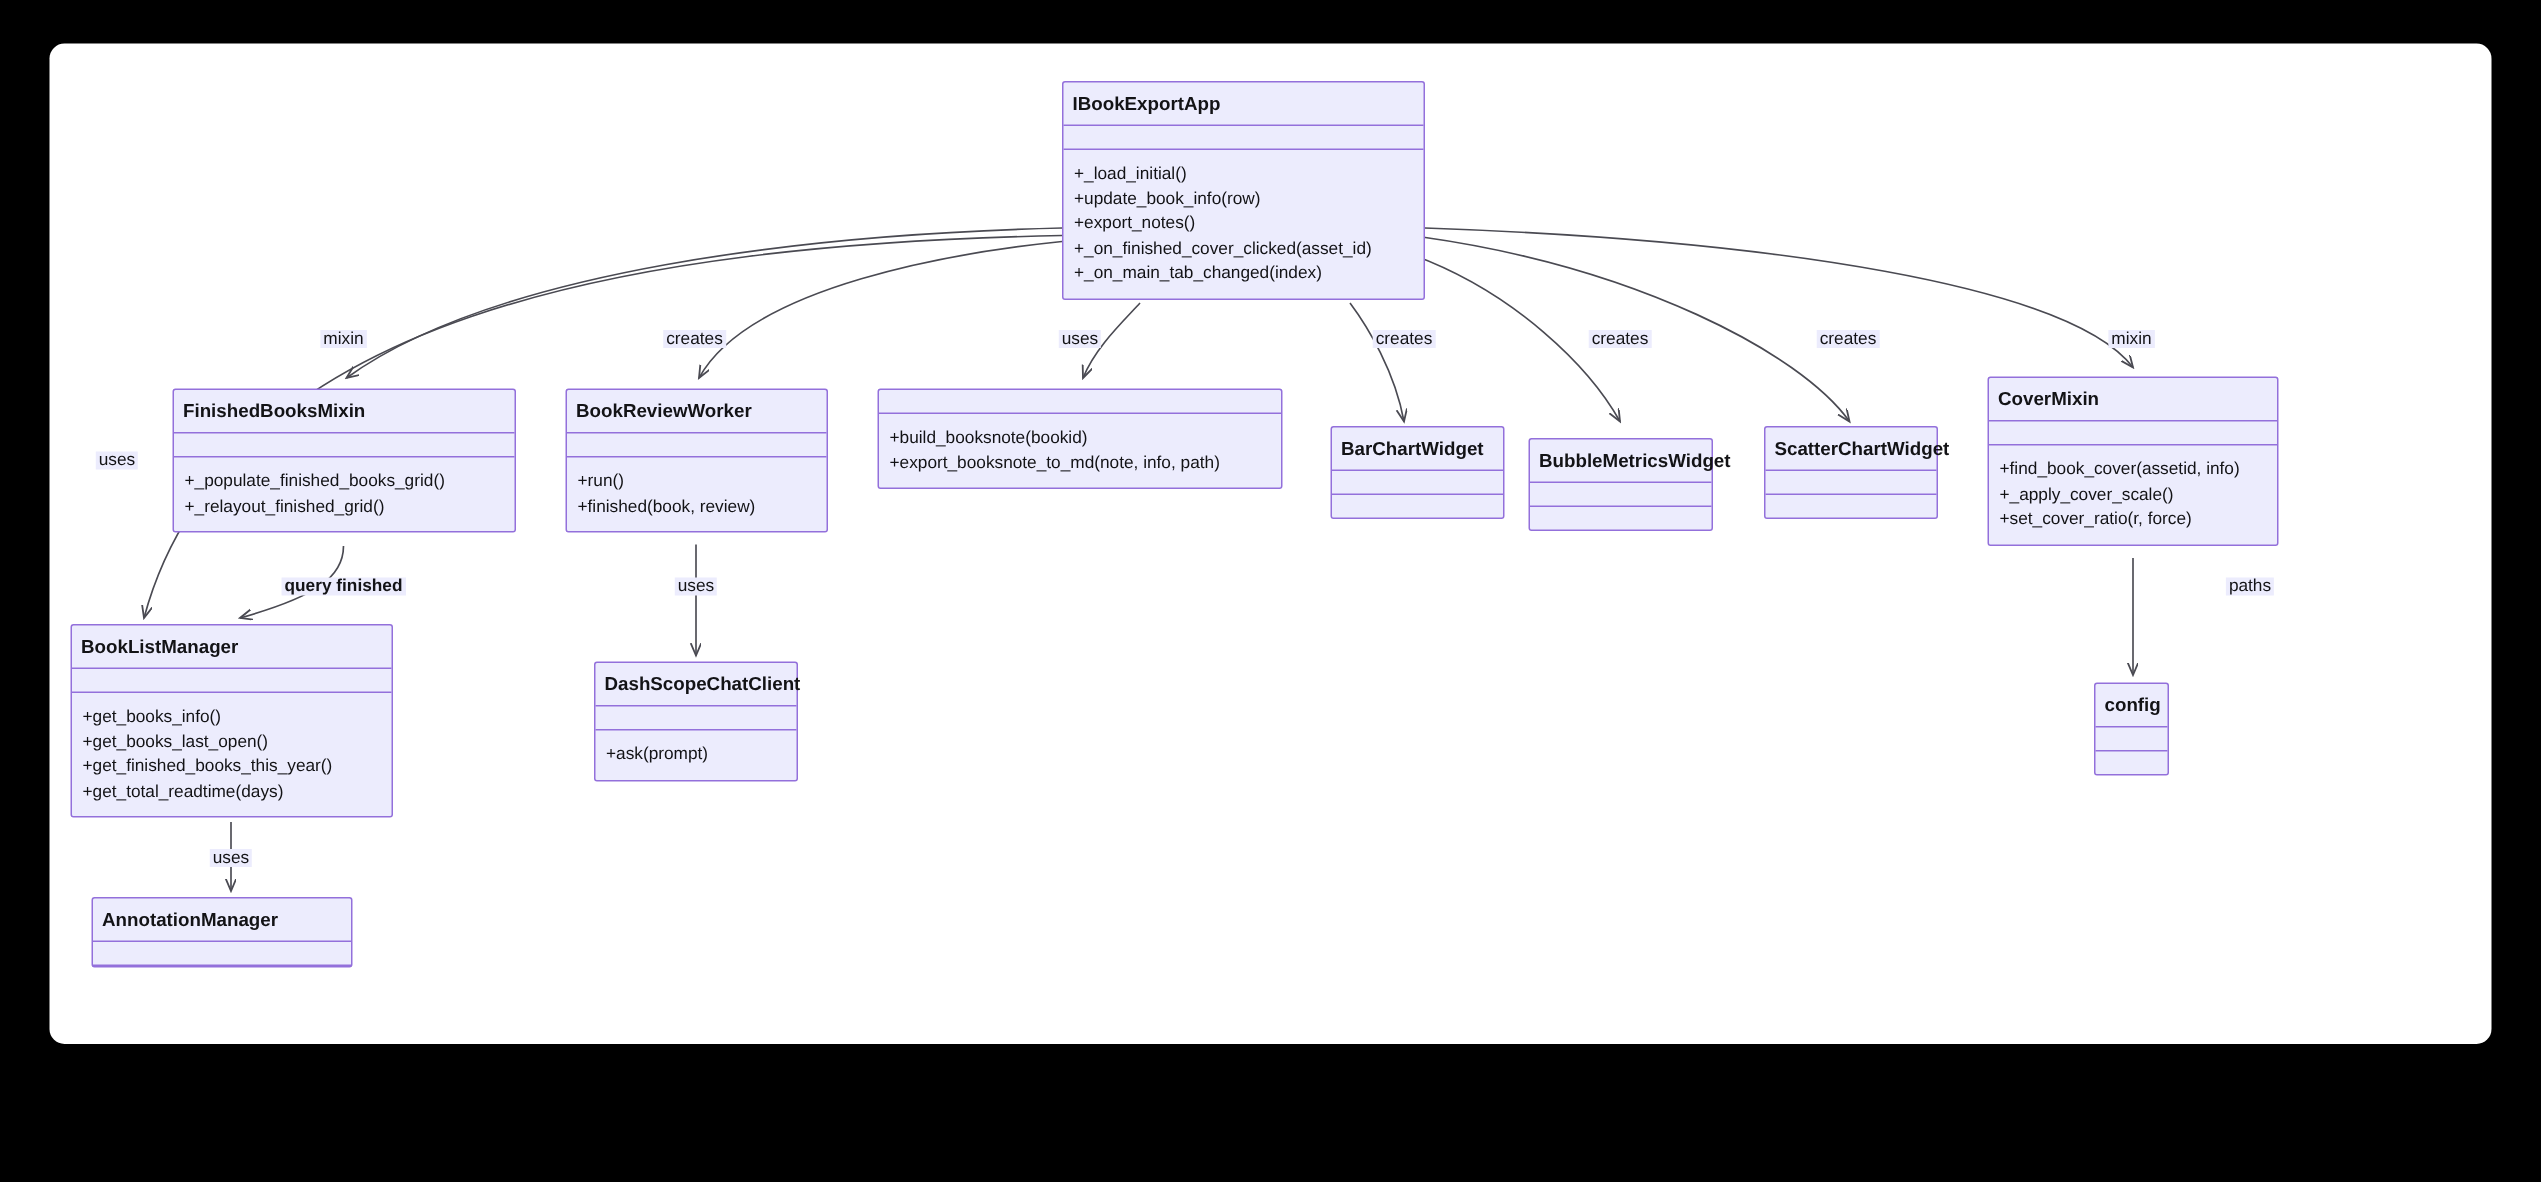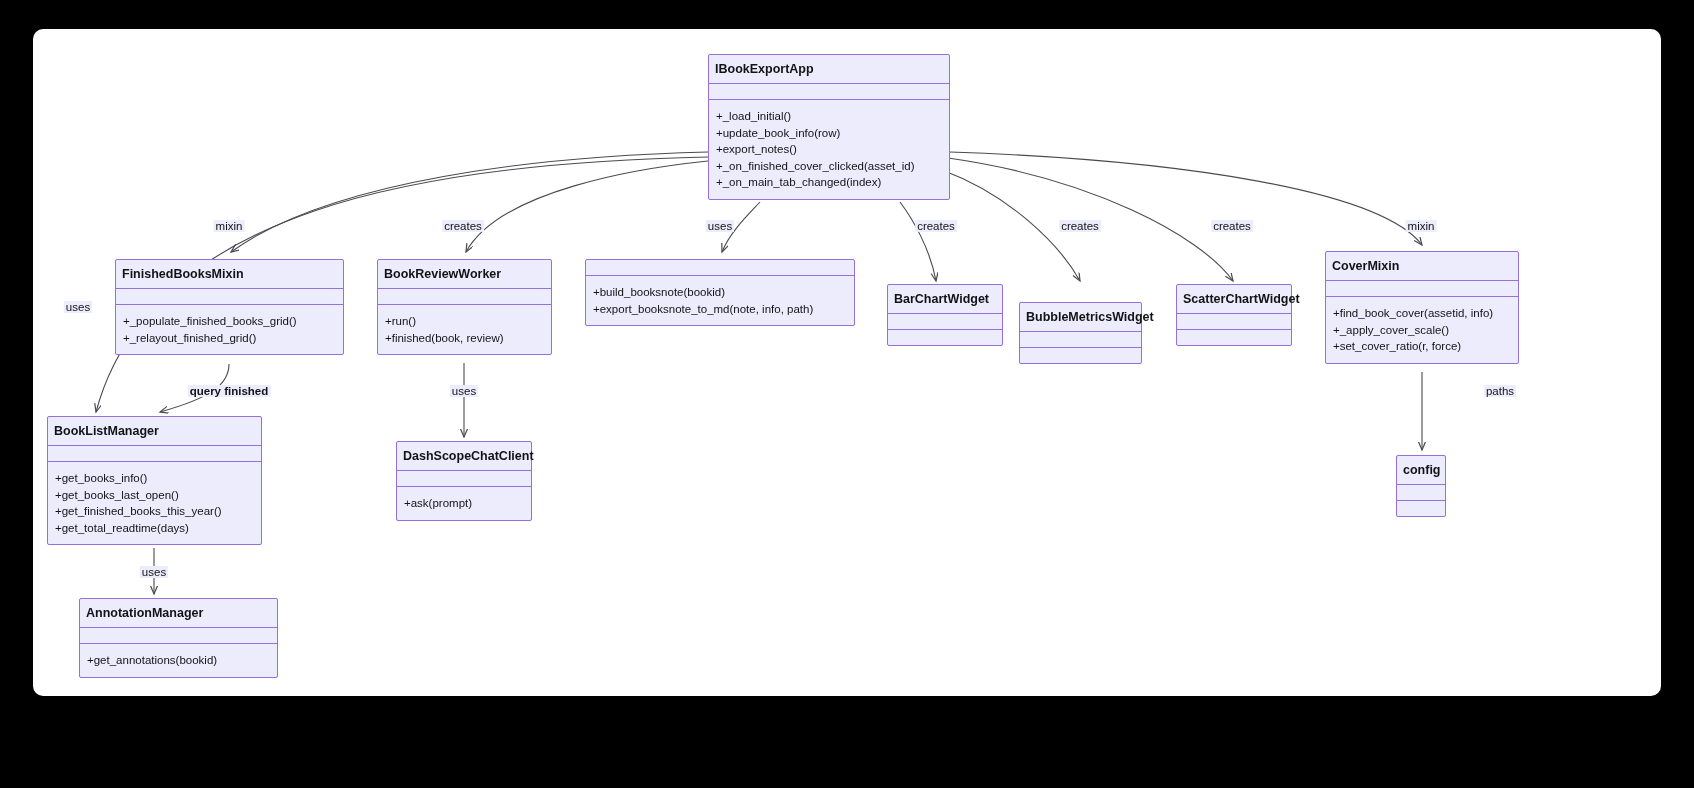--- a/index.html
+++ b/index.html
@@ -167,21 +167,21 @@
       <div class="row">+export_booksnote_to_md(note, info, path)</div>
     </div>
   </div>
 
   <div class="uml-class" style="left:887px; top:284px; width:116px;">
     <div class="uml-title">BarChartWidget</div>
     <div class="uml-attrs"></div>
     <div class="uml-methods empty"></div>
   </div>
 
-  <div class="uml-class" style="left:1019px; top:302px; width:123px;">
+  <div class="uml-class" style="left:1019px; top:292px; width:123px;">
     <div class="uml-title">BubbleMetricsWidget</div>
     <div class="uml-attrs"></div>
     <div class="uml-methods empty"></div>
   </div>
 
   <div class="uml-class" style="left:1176px; top:284px; width:116px;">
     <div class="uml-title">ScatterChartWidget</div>
     <div class="uml-attrs"></div>
     <div class="uml-methods empty"></div>
   </div>
@@ -214,20 +214,17 @@
       <div class="row">+ask(prompt)</div>
     </div>
   </div>
 
   <div class="uml-class" style="left:1396px; top:455px; width:50px;">
     <div class="uml-title">config</div>
     <div class="uml-attrs"></div>
     <div class="uml-methods empty"></div>
   </div>
 
-  <div class="uml-class" style="left:79px; top:598px; width:199px;">
+  <div class="uml-class" style="left:61px; top:598px; width:174px;">
     <div class="uml-title">AnnotationManager</div>
     <div class="uml-attrs"></div>
-    <div class="uml-methods">
-      <div class="row">+get_annotations(bookid)</div>
-    </div>
   </div>
 </div>
 
 </body></html>

